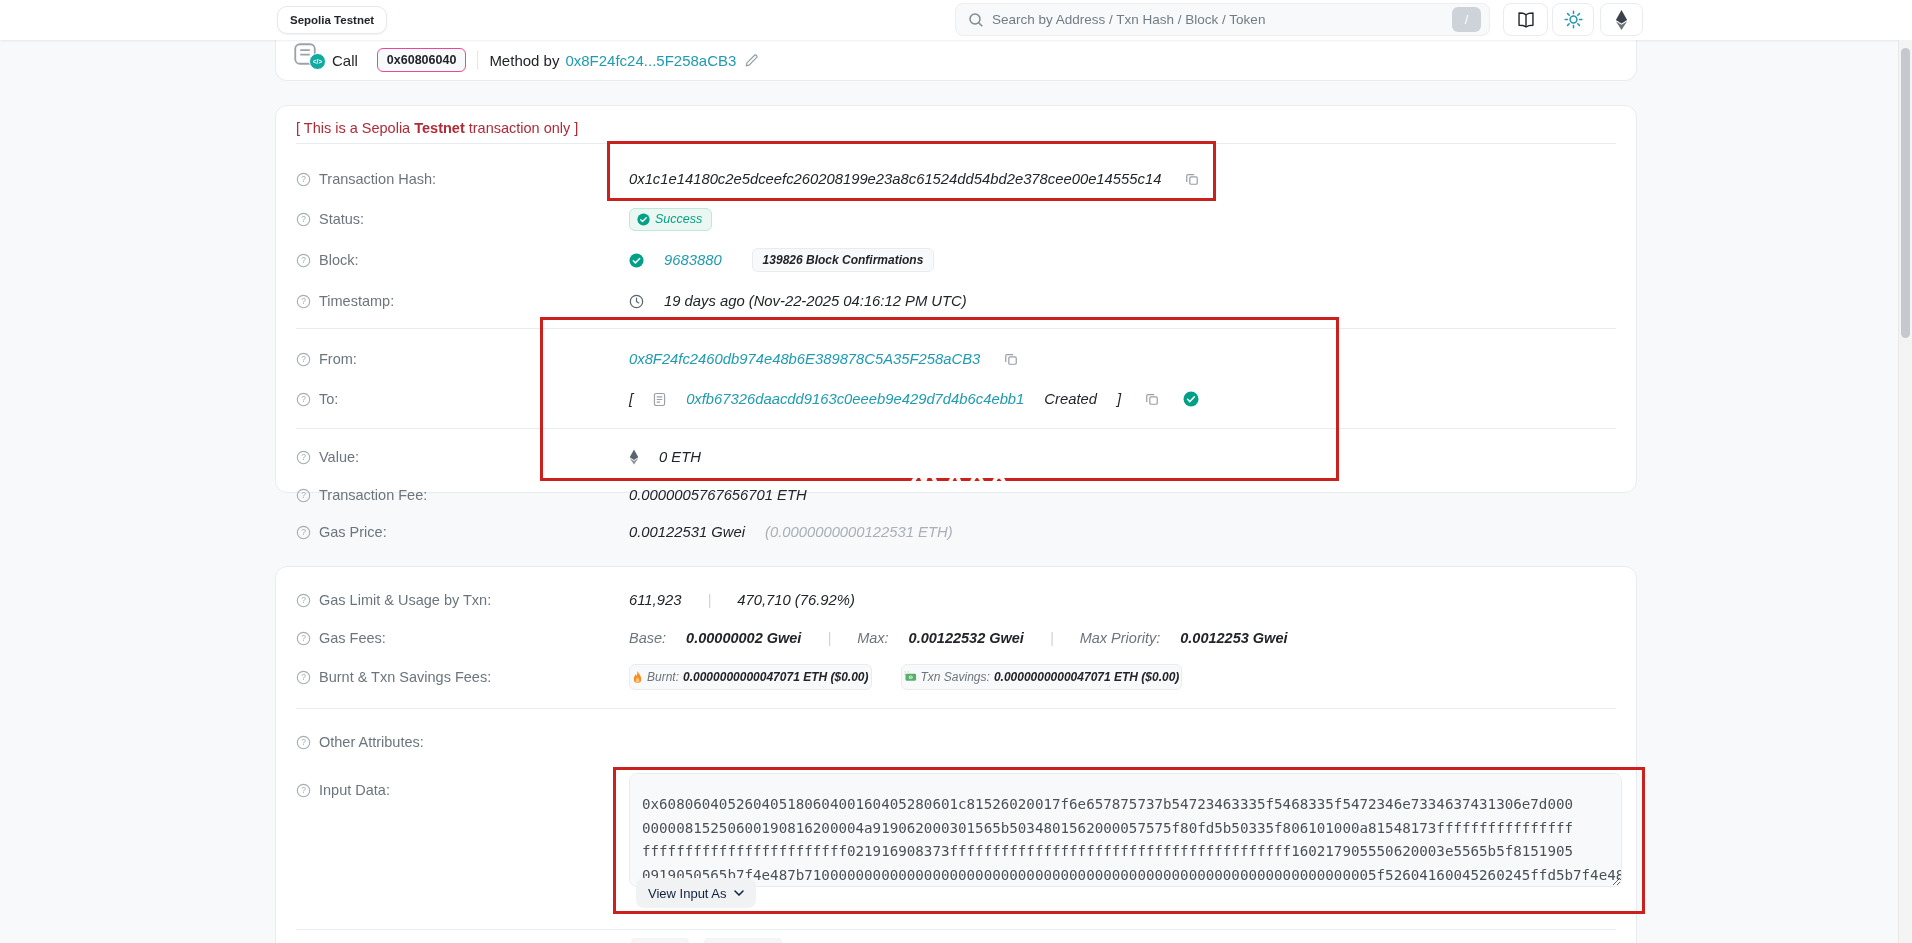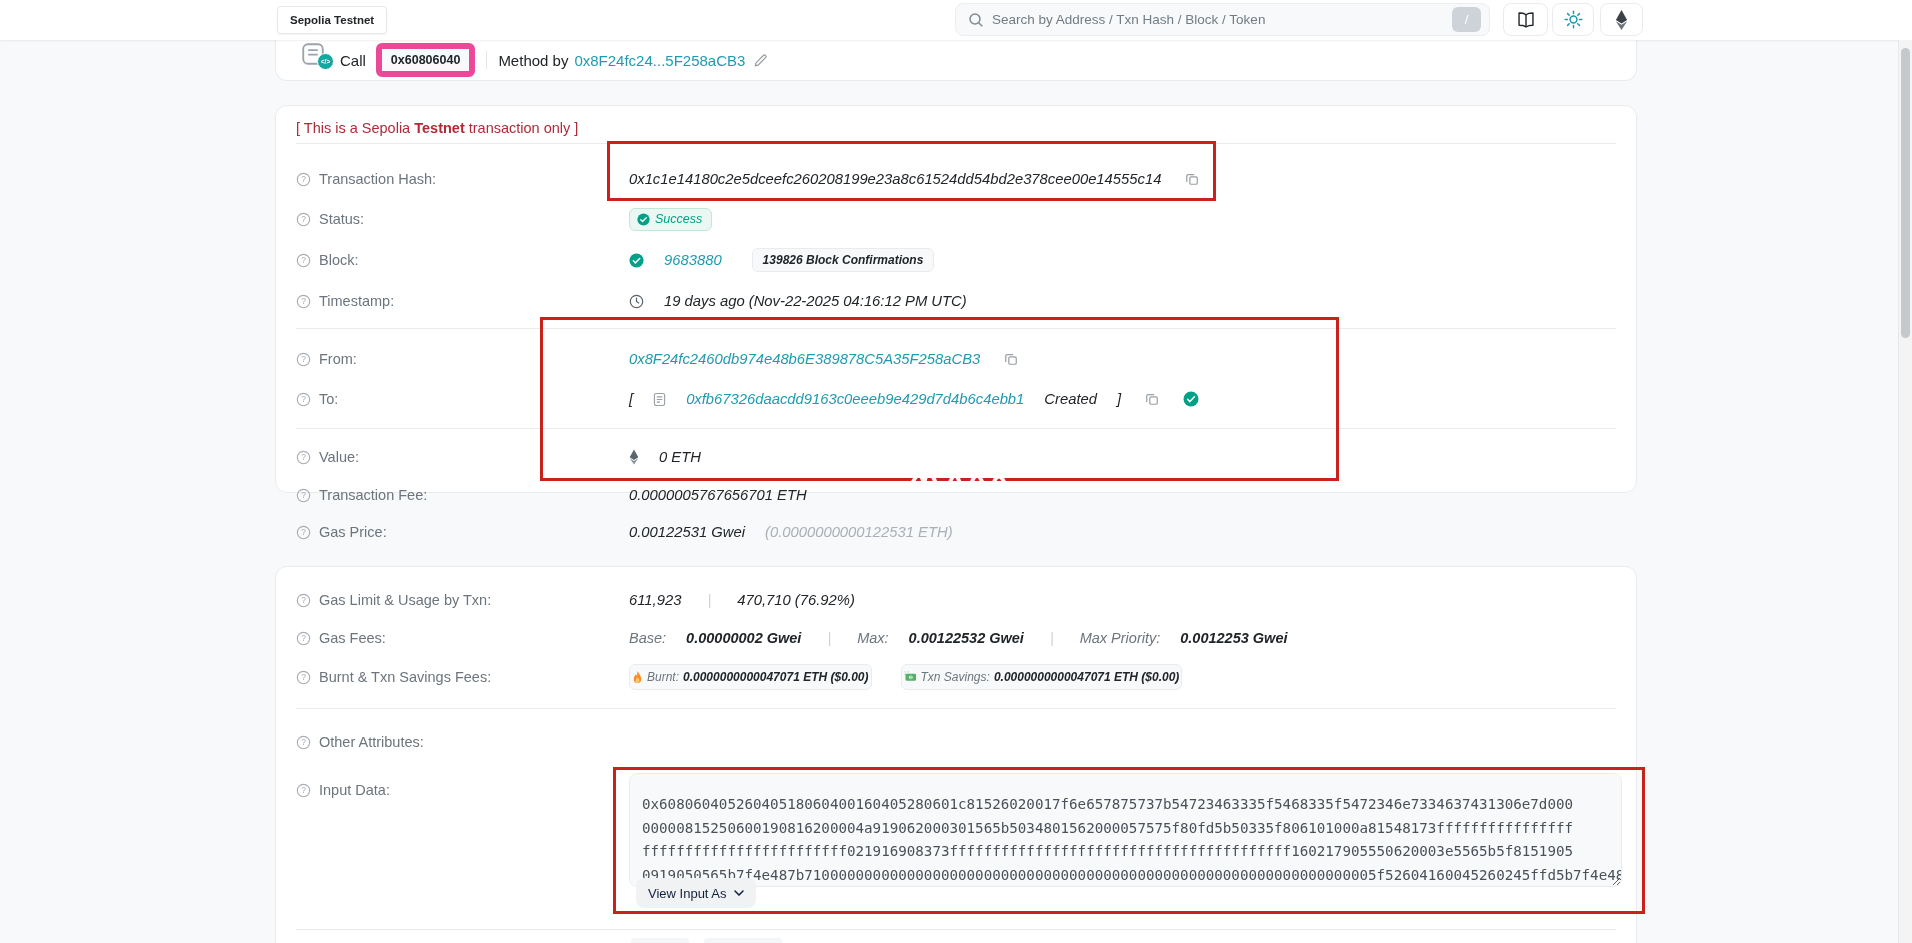--- a/index.html
+++ b/index.html
@@ -1,37 +1,37 @@
 <!DOCTYPE html>
 <html><head>
 <meta charset="utf-8">
 <style>
   * { margin:0; padding:0; box-sizing:border-box; }
   html,body { width:1912px; height:943px; overflow:hidden; }
   body { font-family:"Liberation Sans","DejaVu Sans",sans-serif; background:#f8f9fa; color:#212529; position:relative; }
 
   
   .nav { position:absolute; left:0; top:0; width:1912px; height:40px; background:#fff; box-shadow:0 1px 2px rgba(0,0,0,.07); z-index:5; }
-  .net-pill { position:absolute; left:277px; top:6px; height:28px; padding:0 12px; background:#fff; border:1px solid #e6e9ec; border-radius:4px; box-shadow:0 1px 2px rgba(0,0,0,.05); display:flex; align-items:center; font-size:11.5px; font-weight:600; color:#212529; cursor:pointer; }
+  .net-pill { position:absolute; left:277px; top:6px; height:28px; padding:0 12px; background:#fff; border:1px solid #e6e9ec; border-radius:10px; box-shadow:0 1px 2px rgba(0,0,0,.05); display:flex; align-items:center; font-size:11.5px; font-weight:600; color:#212529; cursor:pointer; }
   .searchbar { position:absolute; left:955px; top:3px; width:535px; height:33px; background:#f8f9fa; border:1px solid #eceef0; border-radius:8px; display:flex; align-items:center; padding:0 8px 0 12px; gap:8px; }
   .searchbar input { flex:1; border:none; outline:none; background:transparent; font-size:13.5px; color:#212529; font-family:inherit; }
   .searchbar input::placeholder { color:#727c85; }
   .kbd-slash { width:29px; height:25px; background:#ced3d9; border-radius:6px; color:#fff; font-size:13px; display:flex; align-items:center; justify-content:center; }
   .nav-btn { position:absolute; top:3px; height:33px; background:#fff; border:1px solid #e9ecef; border-radius:8px; display:flex; align-items:center; justify-content:center; cursor:pointer; }
   .nav-btn.book { left:1503px; width:45px; }
   .nav-btn.sun  { left:1552px; width:42px; }
   .nav-btn.eth  { left:1600px; width:43px; }
 
   
-  .callrow { position:absolute; left:275px; top:40px; width:1362px; height:41px; background:#fff; border:1px solid #e9ecef; border-top:none; border-radius:0 0 12px 12px; display:flex; align-items:center; padding-left:24px; }
+  .callrow { position:absolute; left:275px; top:40px; width:1362px; height:41px; background:#fff; border:1px solid #e9ecef; border-top:none; border-radius:0 0 12px 12px; display:flex; align-items:center; padding-left:16px; }
   .callrow .noteicon { position:relative; width:34px; height:30px; margin-right:6px; }
   .callrow .noteicon svg.note { position:absolute; left:0; top:-4px; }
   .code-circle { position:absolute; left:17px; top:8px; width:17px; height:17px; background:#11a9a0; border-radius:50%; color:#fff; font-size:6.5px; font-weight:700; display:flex; align-items:center; justify-content:center; border:1.5px solid #fff; }
   .tx-type { font-size:15px; color:#212529; margin-right:10px; }
-  .method-badge { background:#f8f9fa; border:6px solid #ec4899; border-radius:6px; padding:4px 9px; font-size:12.5px; font-weight:700; color:#212529; }
+  .method-badge { background:#f8f9fa; border:1px solid #ec4899; border-radius:6px; padding:4px 9px; font-size:12.5px; font-weight:700; color:#212529;margin-left:9px; }
   .vsep { width:1px; height:18px; background:#e3e6e9; margin:0 11px; }
   .method-by { font-size:15px; color:#212529; margin-right:6px; }
   a.link { color:#1f9bb0; text-decoration:none; cursor:pointer; }
   .pencil { margin-left:8px; cursor:pointer; display:flex; }
 
   
   .card { position:absolute; left:275px; width:1362px; background:#fff; border:1px solid #e9ecef; border-radius:12px; }
   .card1 { top:105px; height:388px; }
   .card2 { top:566px; height:420px; }
   .hr { position:absolute; left:20px; right:20px; border-top:1px solid #e9ecef; }

